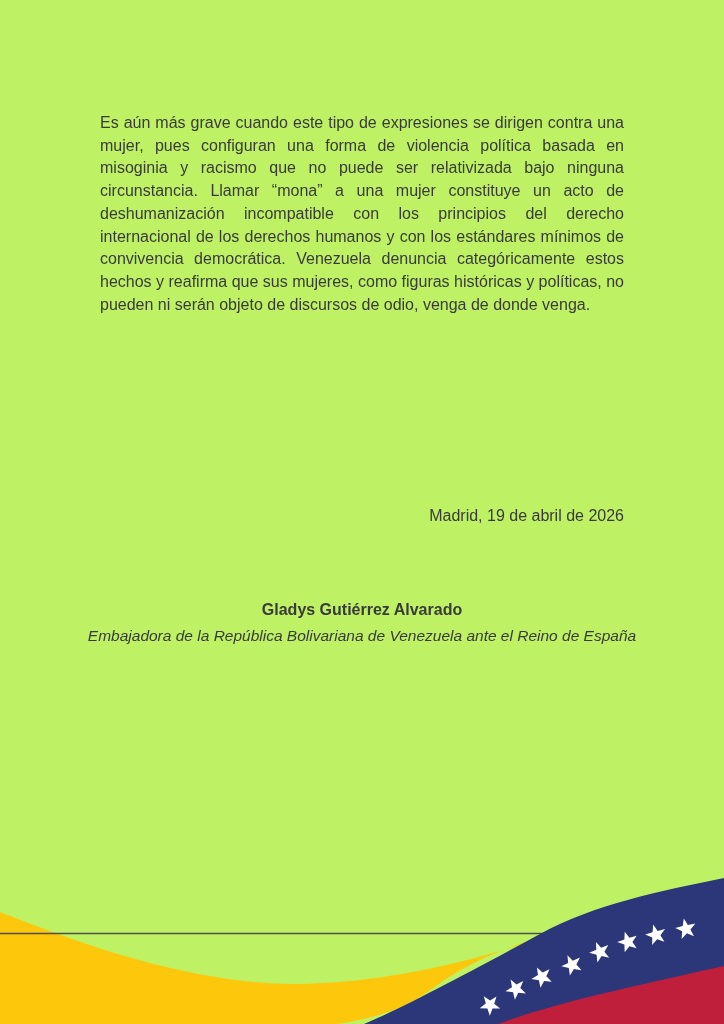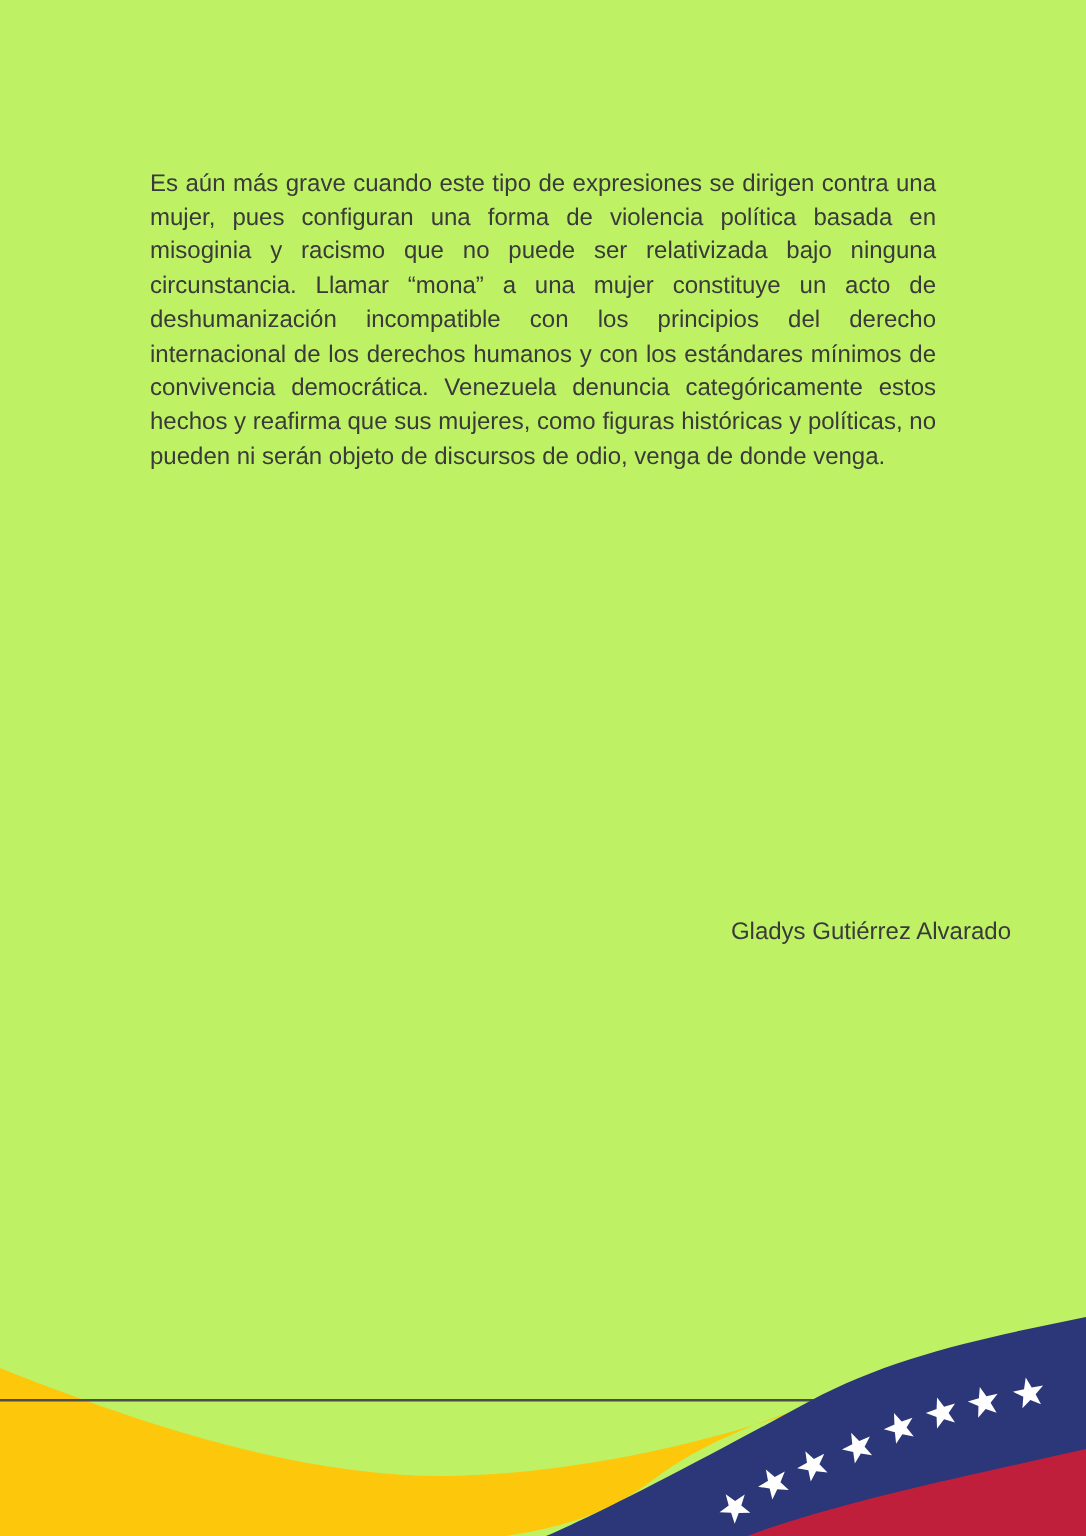--- a/index.html
+++ b/index.html
@@ -38,23 +38,22 @@
   }
   .signature-block {
     position: absolute;
     left: 50px;
     right: 50px;
     top: 601px;
     text-align: center;
   }
   .signature-name {
     font-size: 16px;
-    font-weight: normal;
-    margin: 12px 0 8px 0;
-    text-align: right;
+    font-weight: bold;
+    margin: 0 0 8px 0;
   }
   .signature-title {
     font-size: 15.5px;
     font-style: italic;
     margin: 0;
   }
   .footer-art {
     position: absolute;
     left: 0;
     bottom: 0;
@@ -65,23 +64,25 @@
 </style>
 </head>
 <body>
 
 <div class="page">
 
   <div class="body-text">
     <p>Es aún más grave cuando este tipo de expresiones se dirigen contra una mujer, pues configuran una forma de violencia política basada en misoginia y racismo que no puede ser relativizada bajo ninguna circunstancia. Llamar “mona” a una mujer constituye un acto de deshumanización incompatible con los principios del derecho internacional de los derechos humanos y con los estándares mínimos de convivencia democrática. Venezuela denuncia categóricamente estos hechos y reafirma que sus mujeres, como figuras históricas y políticas, no pueden ni serán objeto de discursos de odio, venga de donde venga.</p>
   </div>
 
+  <div class="date-line">Madrid, 19 de abril de 2026</div>
 
   <div class="signature-block">
     <p class="signature-name">Gladys Gutiérrez Alvarado</p>
+    <p class="signature-title">Embajadora de la República Bolivariana de Venezuela ante el Reino de España</p>
   </div>
 
   <svg class="footer-art" viewBox="0 0 724 170" xmlns="http://www.w3.org/2000/svg">
 
     <path d="M 0,58
              C 110,102 210,131 300,130
              C 395,128 490,103 557,78
              C 510,92 468,107 432,135
              C 402,157 370,165 337,170
              L 0,170 Z" fill="#FDC70C"></path>

